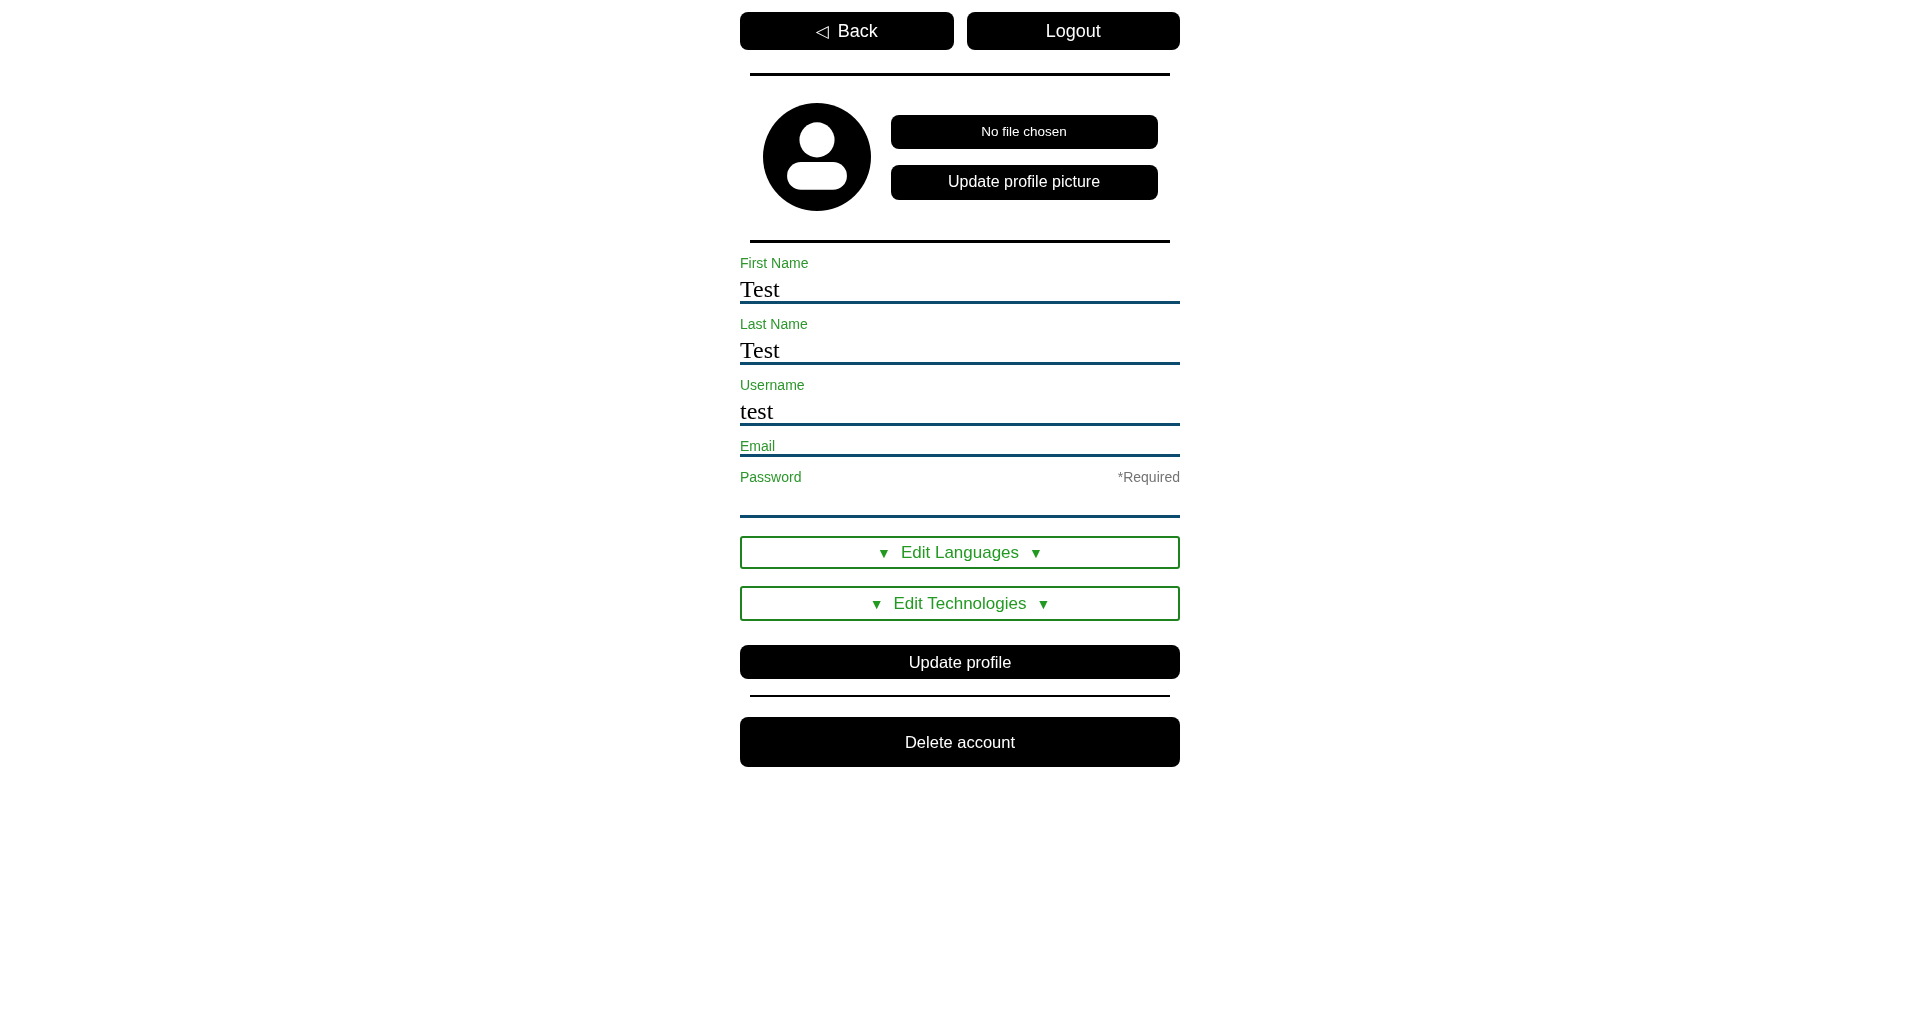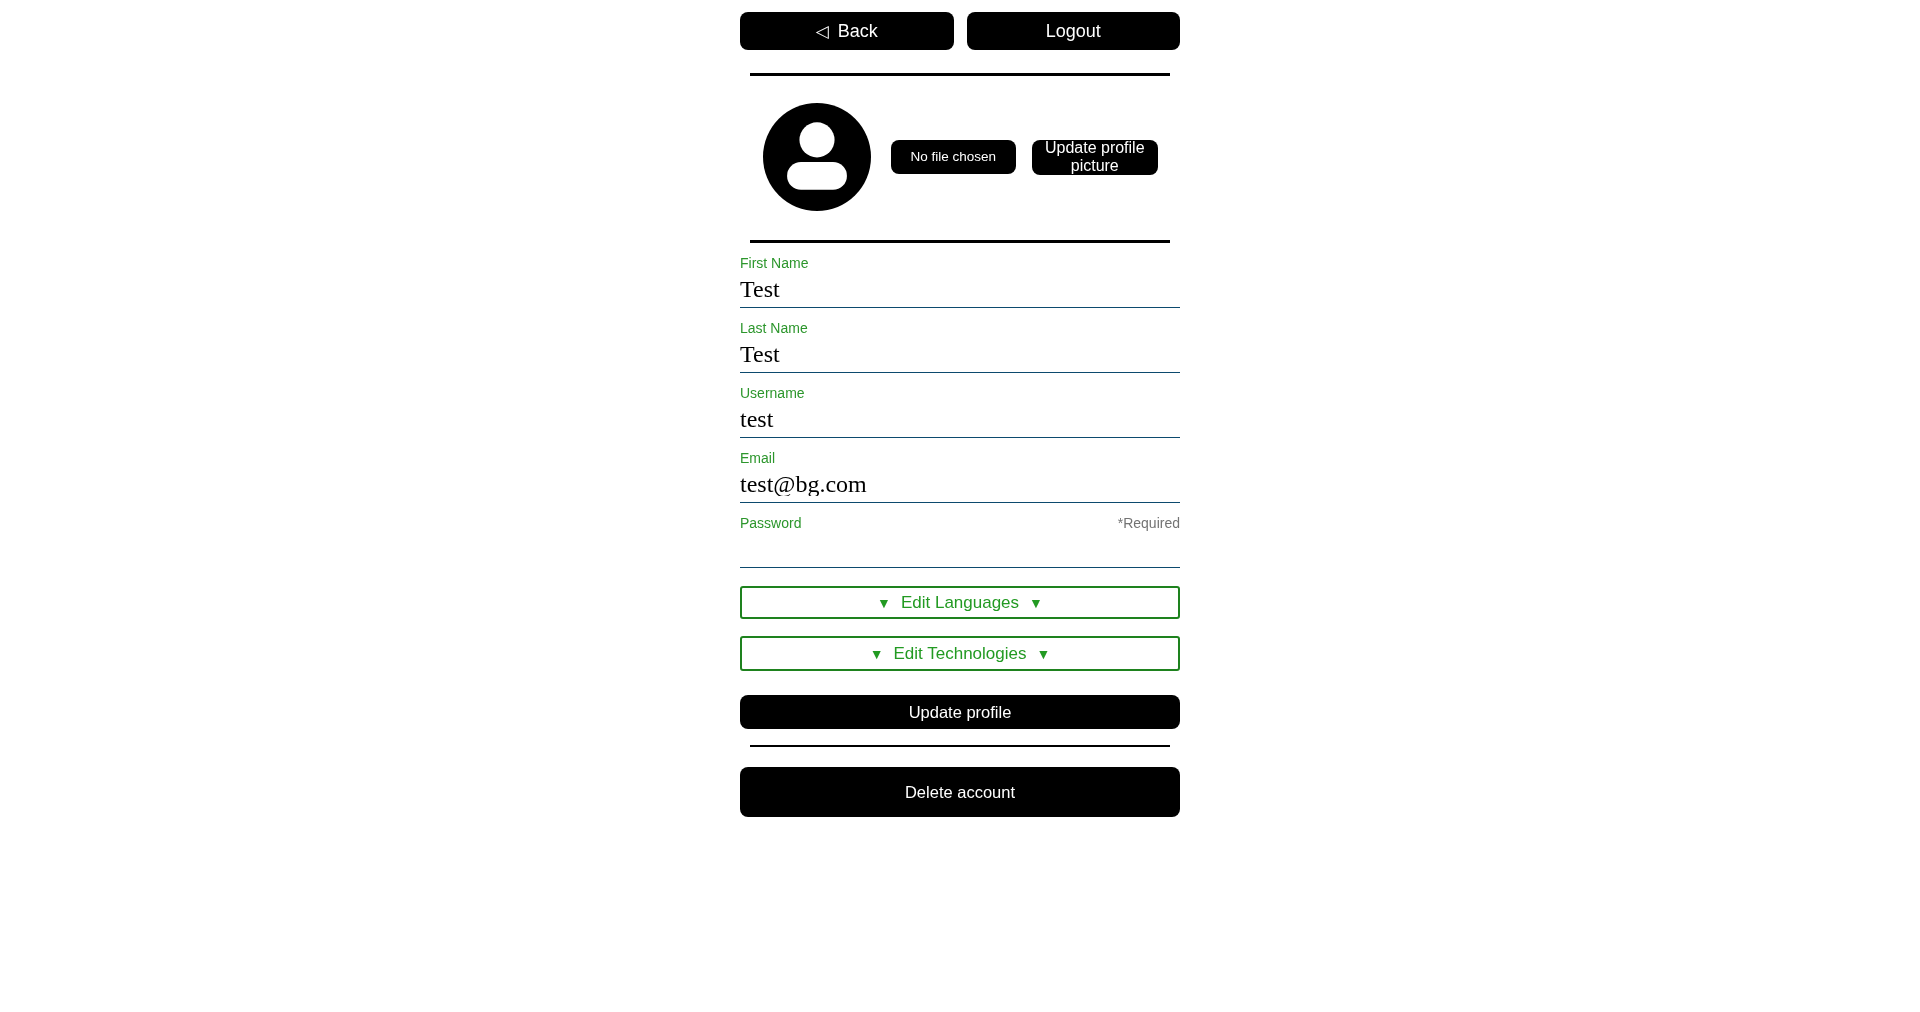--- a/index.html
+++ b/index.html
@@ -32,29 +32,28 @@
   .rule-form { margin-top: 29px; }
   .rule-bottom { margin-top: 16px; }
 
   
   .picture-row {
     margin-top: 27px;
     display: flex; align-items: center; justify-content: center; gap: 20px;
   }
   .avatar { width: 108px; height: 108px; display: block; }
   .avatar svg { display: block; }
-  .pic-buttons { display: flex; flex-direction: row; gap: 16px; width: 267px; }
+  .pic-buttons { display: flex; flex-direction: column; gap: 16px; width: 267px; }
   .file-btn    { height: 34px; font-size: 13.5px; width: 100%; }
   .upd-pic-btn { height: 35px; font-size: 16px; width: 100%; }
 
   
   .field {
     margin-top: 12px;
-    padding-bottom: 6px;
-    border-bottom: 1px solid #0c4a6e;
+    border-bottom: 3px solid #0c4a6e;
   }
   .field-head { display: flex; justify-content: space-between; align-items: baseline; }
   .field-label { color: #2c962c; font-size: 14px; line-height: 16px; }
   .required-note { color: #737373; font-size: 14px; line-height: 16px; }
   .field-input {
     display: block; width: 100%;
     margin-top: 6px; padding: 0;
     border: none; outline: none; background: transparent;
     font-family: Liberation Serif, serif; font-size: 24px; line-height: 24px; height: 24px;
     color: #000000;
@@ -132,21 +131,20 @@
     <div class="field-head">
       <label class="field-label">Username</label>
     </div>
     <input class="field-input" type="text" value="test" style="">
   </div>
 
   <div class="field">
     <div class="field-head">
       <label class="field-label">Email</label>
     </div>
-    <input class="field-input" type="text" value="test@bg.com" style="">
   </div>
 
   <div class="field">
     <div class="field-head">
       <label class="field-label">Password</label>
       <span class="required-note">*Required</span>
     </div>
     <input class="field-input" type="password" value="" style="">
   </div>
 

